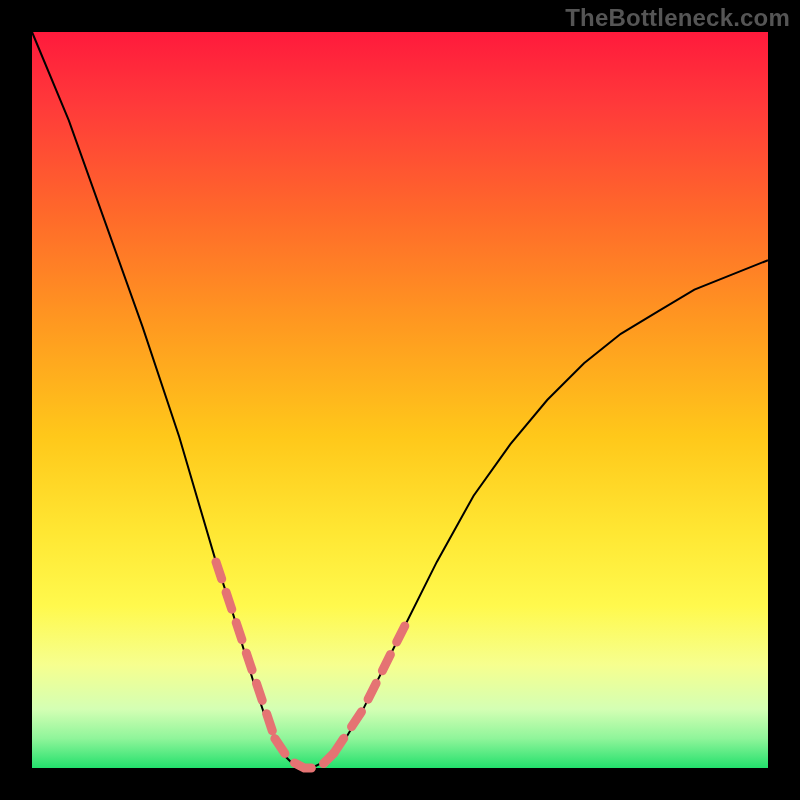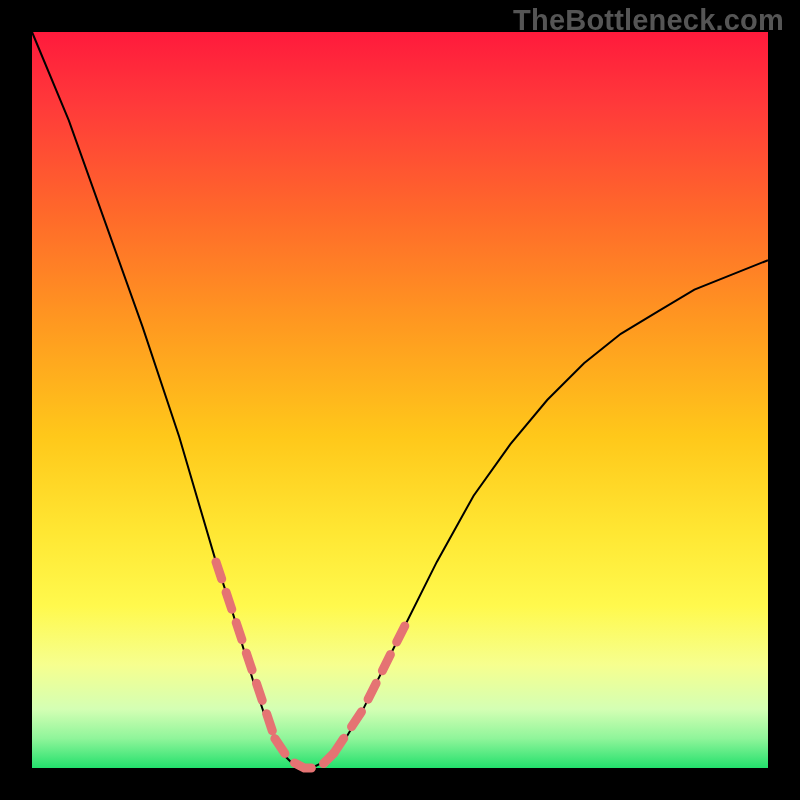--- a/index.html
+++ b/index.html
@@ -13,23 +13,23 @@
   }
   .outer {
     position: relative;
     width: 800px;
     height: 800px;
     background: #000;
   }
   .watermark {
     position: absolute;
     top: 4px;
-    right: 16px;
+    right: 10px;
     color: #555;
-    font-size: 29px;
+    font-size: 24px;
     font-weight: 600;
     letter-spacing: 0.2px;
     user-select: none;
   }
   .plot-frame {
     position: absolute;
     left: 32px;
     top: 32px;
     width: 736px;
     height: 736px;

